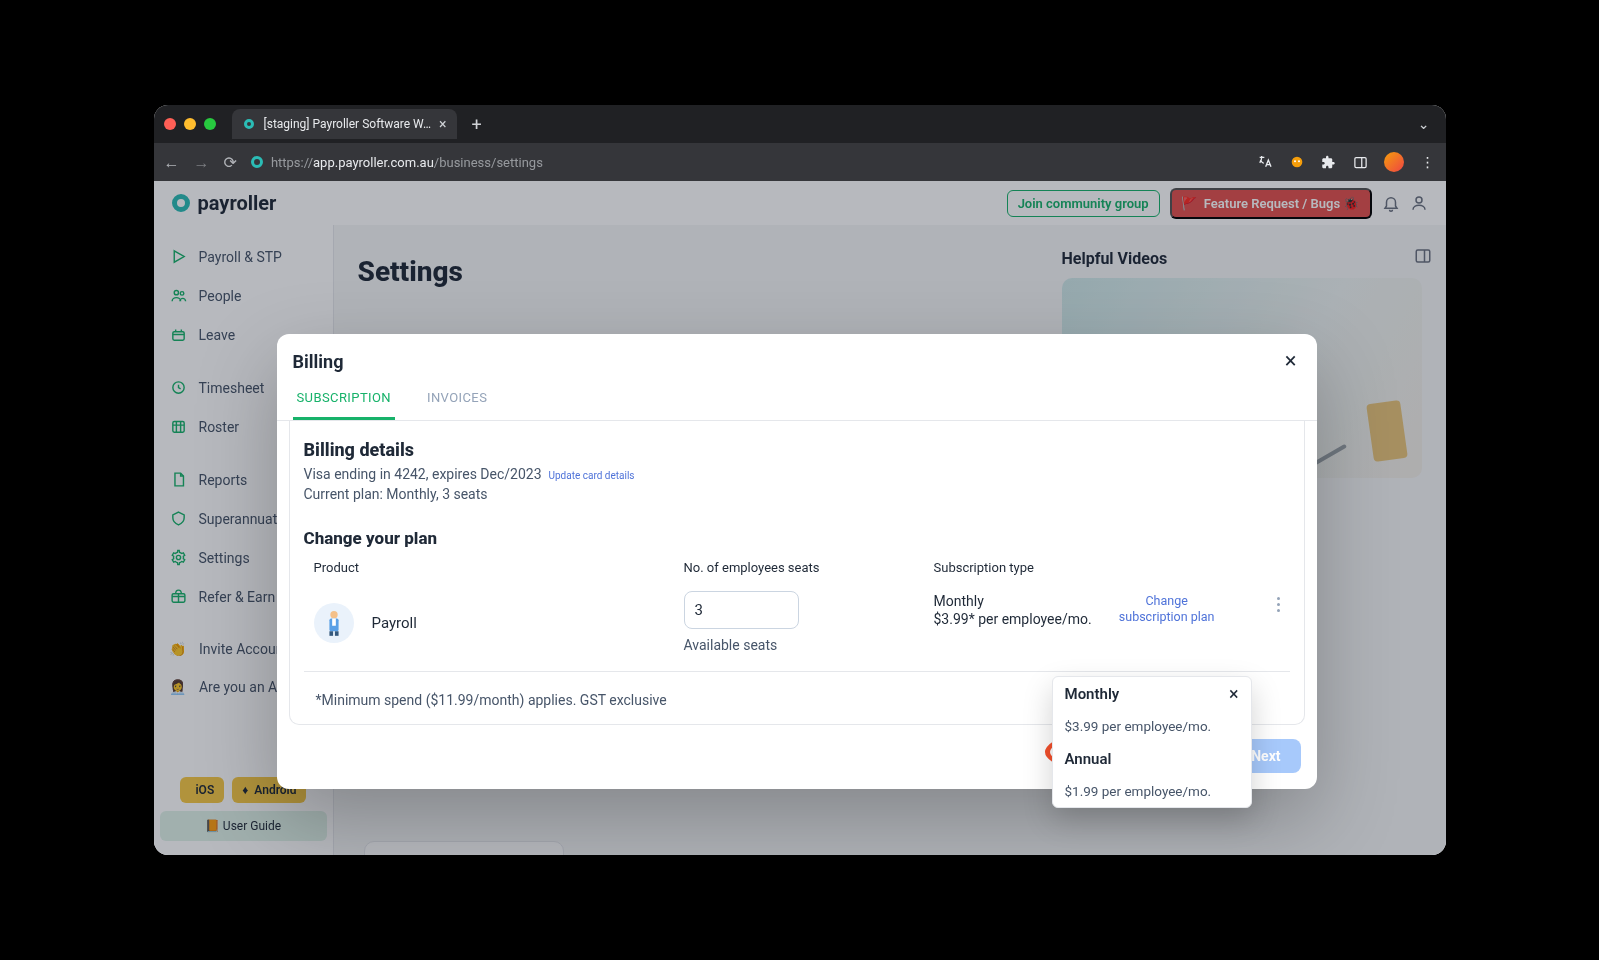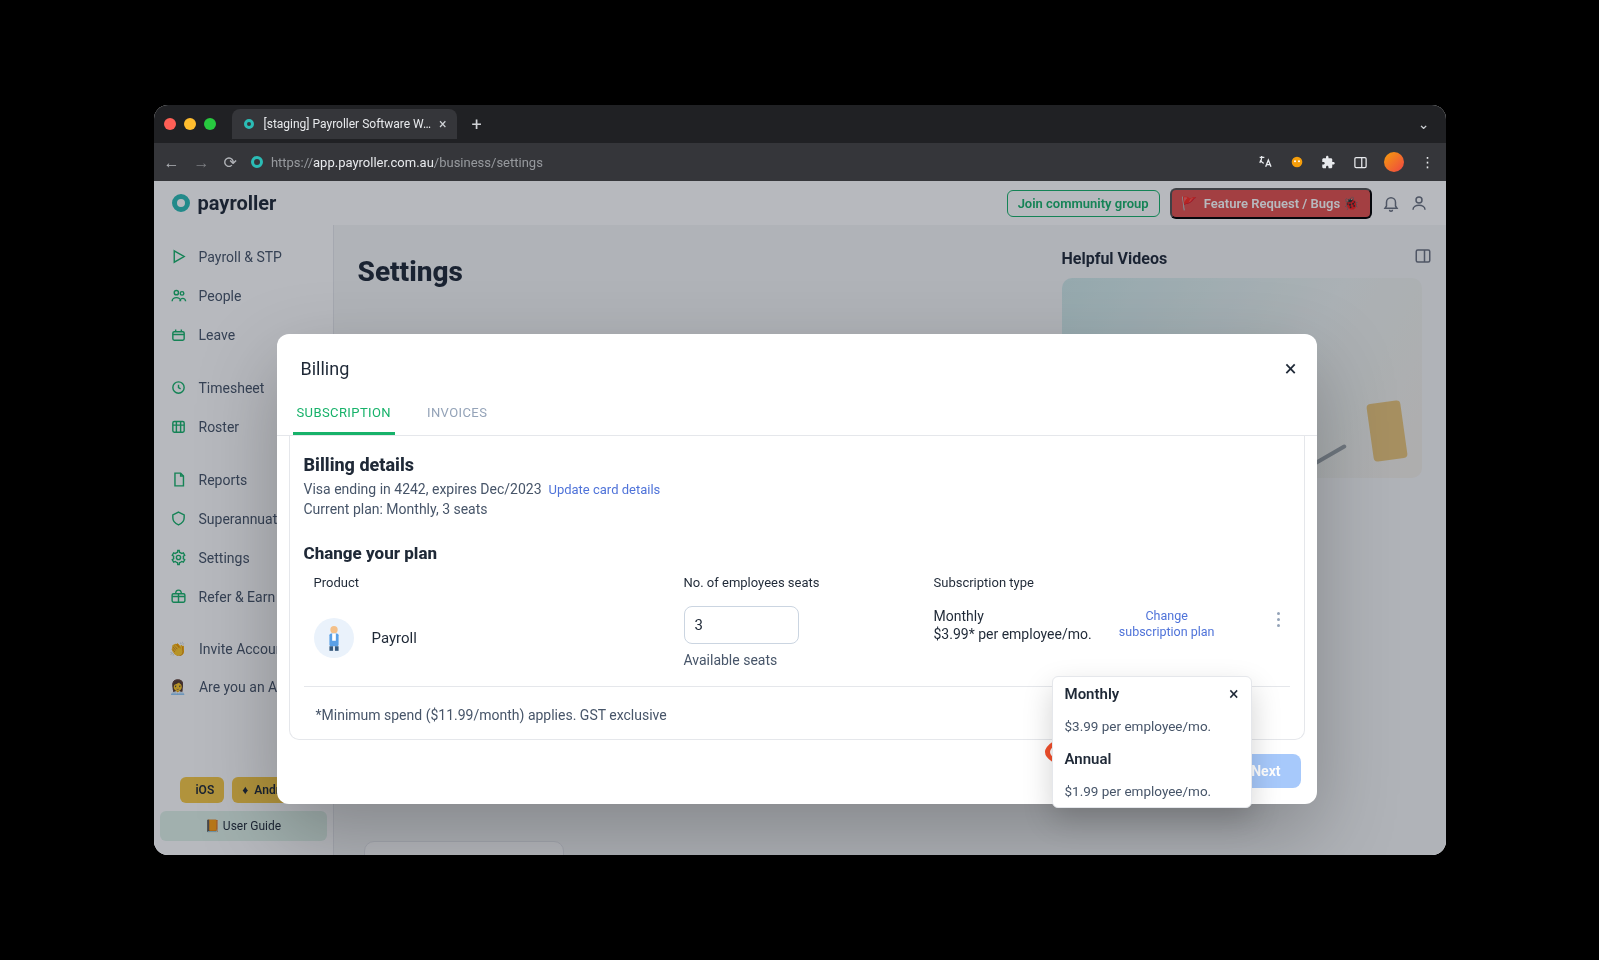--- a/index.html
+++ b/index.html
@@ -69,29 +69,29 @@
   .video-thumb::before{content:"";position:absolute;right:70px;bottom:8px;width:90px;height:4px;background:#9aa2a7;border-radius:3px;transform:rotate(-30deg)}
   .links{margin-top:90px;display:flex;flex-direction:column;gap:22px;font-size:14px}
   .links a{color:#4f73d9}
   .collapse-icon{position:absolute;top:66px;right:14px;color:#6b7280;z-index:2}
 
   .addons-card{position:absolute;left:210px;top:660px;width:200px;background:#fff;border:1px solid var(--border);border-radius:10px;padding:14px;z-index:1}
 
   
   .modal{position:absolute;left:123px;top:153px;width:1040px;background:#fff;border-radius:12px;box-shadow:0 30px 80px rgba(0,0,0,.25);z-index:10;padding:0 0 16px 0;overflow:visible}
   .modal-head{display:flex;align-items:center;padding:16px 20px 0 16px}
-  .modal-head h2{margin:8px;font-size:18px;font-weight:400;color:#1f2937}
+  .modal-head h2{margin:0;font-size:18px;font-weight:700;color:#1f2937}
   .modal-close{margin-left:auto;font-size:22px;color:#1f2937;cursor:pointer;line-height:1}
   .tabs{display:flex;gap:28px;padding:0 16px;margin-top:18px;border-bottom:1px solid var(--border)}
   .tabbtn{padding:0 4px 12px 4px;font-size:13px;font-weight:400;letter-spacing:.4px;color:#94a3b8;border-bottom:3px solid transparent;text-transform:uppercase}
   .tabbtn.active{color:var(--accent);border-bottom-color:var(--accent)}
   .panel{margin:0 12px;border:1px solid var(--border);border-top:0;border-radius:0 0 10px 10px;padding:14px 14px 10px 14px}
   .panel h3{margin:4px 0 6px 0;font-size:18px;font-weight:800;color:#1f2937}
   .muted{color:#475569;font-size:14px}
-  .link{color:#4f73d9;font-size:13px}
+  .link{color:#4f73d9;font-size:10px}
   .section-title{margin:26px 0 6px 0;font-size:17px;font-weight:800;color:#1f2937}
   .columns{display:grid;grid-template-columns:370px 250px 330px 30px;align-items:start;padding:6px 0 0 10px}
   .col-head{font-size:13px;font-weight:400;color:#1f2937;padding-bottom:12px}
   .prod{display:flex;align-items:center;gap:18px;margin-top:16px}
   .prod-avatar{width:40px;height:40px;border-radius:50%;background:#eaf2fb;display:flex;align-items:center;justify-content:center}
   .seats-input{width:115px;height:38px;border:1px solid #cbd5e1;border-radius:8px;padding:0 10px;font-size:15px;color:#1f2937;margin-top:4px}
   .seats-note{font-size:14px;color:#475569;margin-top:8px}
   .sub-line{font-size:14px;color:#1f2937;margin-top:6px}
   .sub-price{font-size:14px;color:#1f2937;margin-top:2px}
   .change-link{color:#4f73d9;font-size:12.5px;text-align:center;line-height:1.3;margin-top:6px}

